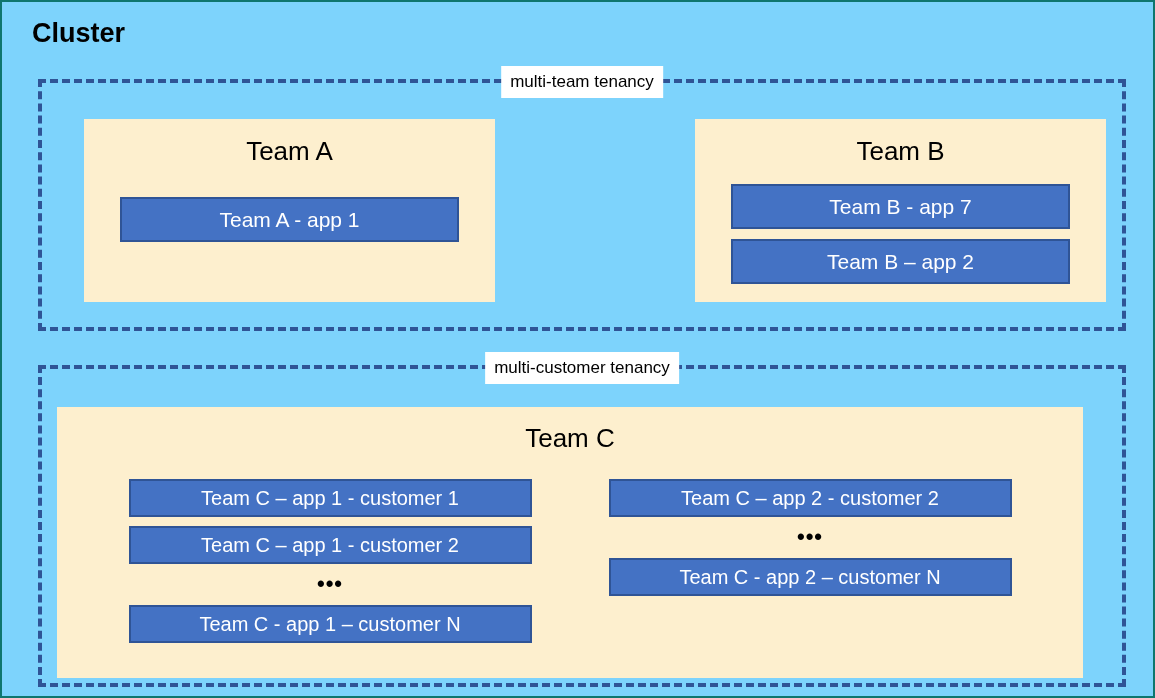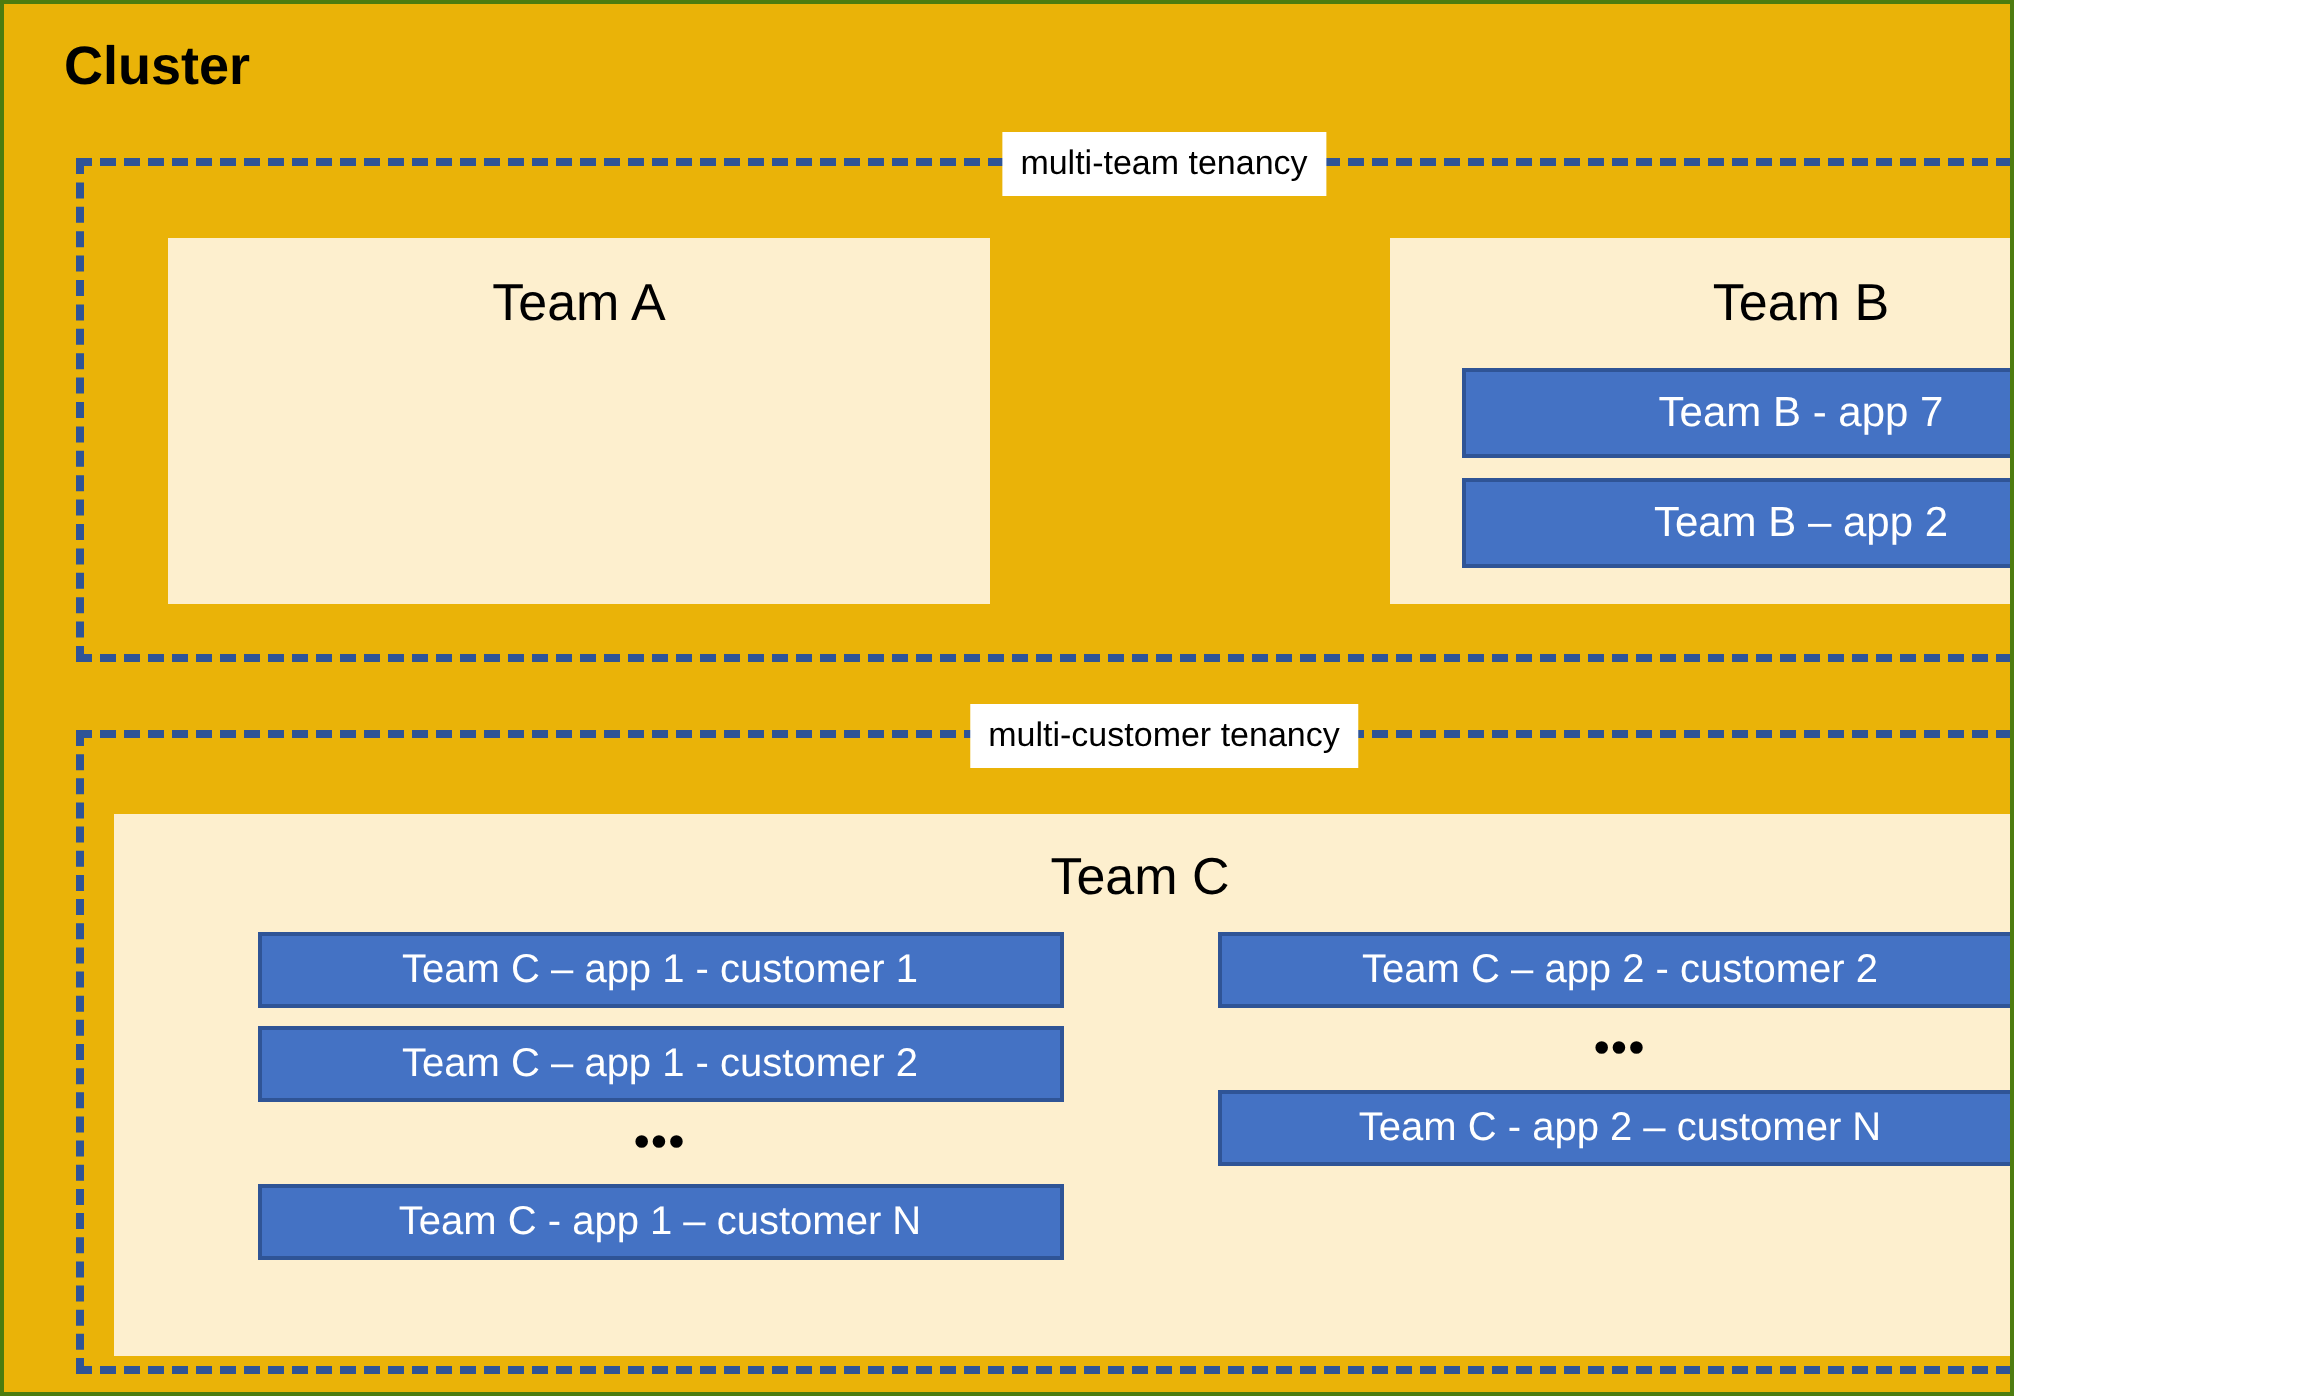--- a/index.html
+++ b/index.html
@@ -7,25 +7,25 @@
     margin: 0;
     padding: 0;
     background: #ffffff;
   }
   body {
     font-family: "Liberation Sans", sans-serif;
   }
 
   #canvas {
     position: relative;
-    width: 1007px;
+    width: 1155px;
     height: 698px;
-    background: #eab308;
-    box-sizing: border-box;
-    border: 2px solid #4d7c0f;
+    background: #7dd3fc;
+    box-sizing: border-box;
+    border: 2px solid #0f766e;
     overflow: hidden;
   }
 
   
   .cluster-title {
     position: absolute;
     left: 30px;
     top: 18px;
     font-size: 27px;
     font-weight: bold;
@@ -147,20 +147,21 @@
     right: 0;
     top: 59px;
     display: flex;
     justify-content: center;
     gap: 77px;
   }
   .tc-column {
     width: 403px;
     display: flex;
     flex-direction: column;
+    margin-top: 13px;
   }
   .tc-column .app-bar {
     width: 100%;
     height: 38px;
     font-size: 20px;
     margin-bottom: 9px;
   }
   .tc-ellipsis {
     text-align: center;
     font-size: 22px;
@@ -180,20 +181,23 @@
 
   <div class="cluster-title">Cluster</div>
 
   <div class="tenancy-group" id="group-multi-team">
 
     <div class="tenancy-label">multi-team tenancy</div>
   </div>
 
   <div class="team-box" id="team-a-box">
     <div class="team-title">Team A</div>
+    <div class="ab-stack">
+      <div class="app-bar">Team A - app 1</div>
+    </div>
   </div>
 
   <div class="team-box" id="team-b-box">
     <div class="team-title">Team B</div>
     <div class="ab-stack">
       <div class="app-bar">Team B - app 7</div>
       <div class="app-bar">Team B – app 2</div>
     </div>
   </div>
 

